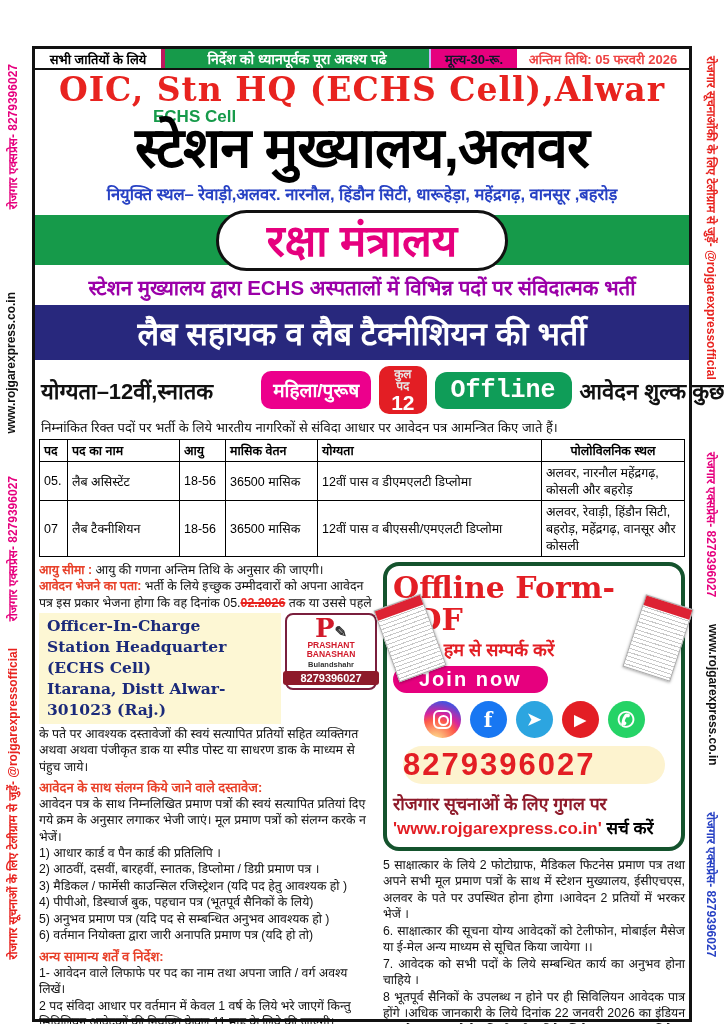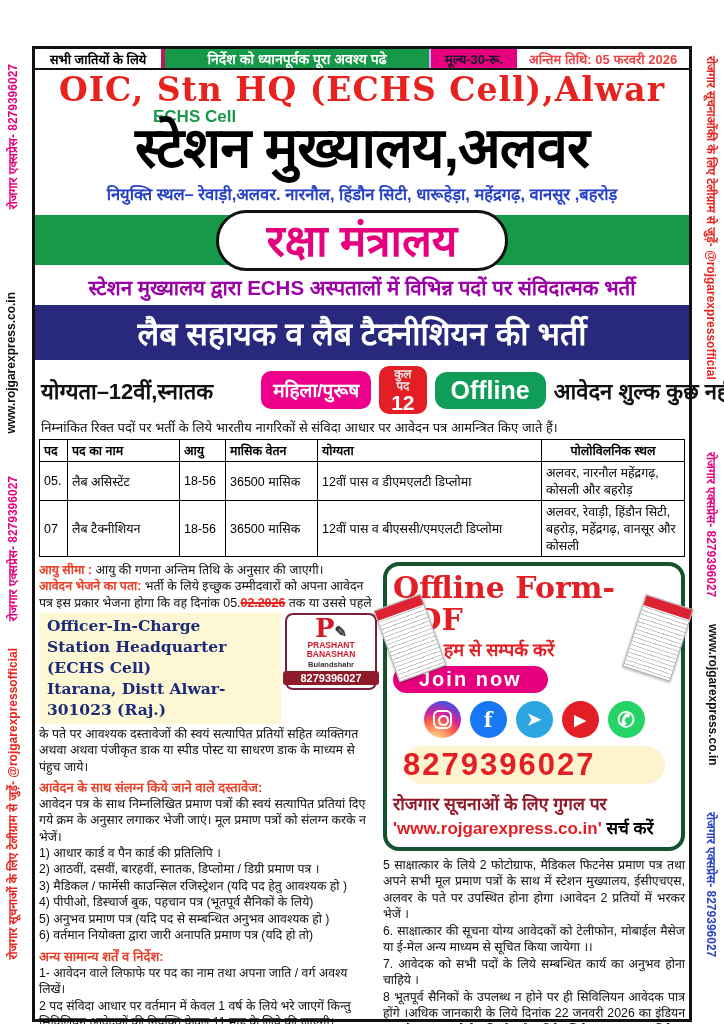--- a/index.html
+++ b/index.html
@@ -34,21 +34,21 @@
   .subline { text-align:center; color:#9b00a8; font-weight:bold; font-size:20.5px; padding-bottom:4px; }
   .navy { background:#28287d; color:#fff; font-weight:bold; font-size:32px; text-align:center; padding:6px 0; }
 
   .badges { display:flex; align-items:center; gap:8px; padding:6px 6px 4px; }
   .b-qual, .b-fee { font-weight:bold; font-size:22px; color:#111; white-space:nowrap; }
   .b-gender { background:#ec008c; color:#fff; font-weight:bold; font-size:19px; border-radius:10px; padding:6px 12px; white-space:nowrap;margin-left:40px; }
   .b-posts { background:#e31e24; border-radius:10px; color:#fff; text-align:center; padding:2px 12px 1px; line-height:1; }
   .b-posts .lbl { color:#e5e5e5; font-weight:bold; font-size:12px; display:block; }
   .b-posts .val { color:#fff; font-weight:bold; font-size:21px; display:block; }
   .b-mode { background:#0f9d58; color:#fff; font-weight:bold; font-size:25px; border-radius:12px; padding:4px 16px;
-            font-family:Liberation Sans, sans-serif; }
+            font-family:Liberation Mono, monospace; }
   .intro { font-size:13px; padding:0 6px 3px; color:#111; }
 
   table.posts { border-collapse:collapse; width:calc(100% - 8px); margin:0 4px; font-size:12.5px; }
   table.posts th, table.posts td { border:1.5px solid #000; padding:2px 4px; text-align:left; }
   table.posts th { font-weight:bold;margin-left:32px; }
   .c-num { width:28px; text-align:center; } .c-age { width:46px; text-align:center; }
   .c-sal { width:92px; text-align:center; } .c-name{ width:112px; } .c-qual{ width:224px; }
   table.posts th.c-loc { text-align:center; }
 
   .cols { display:flex; gap:6px; padding:5px 4px 2px; flex:1; }

